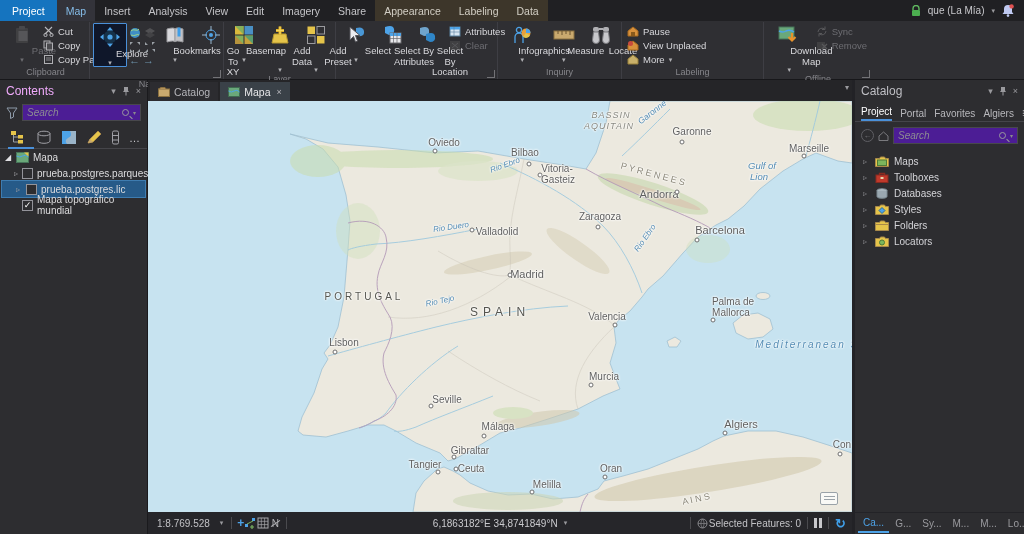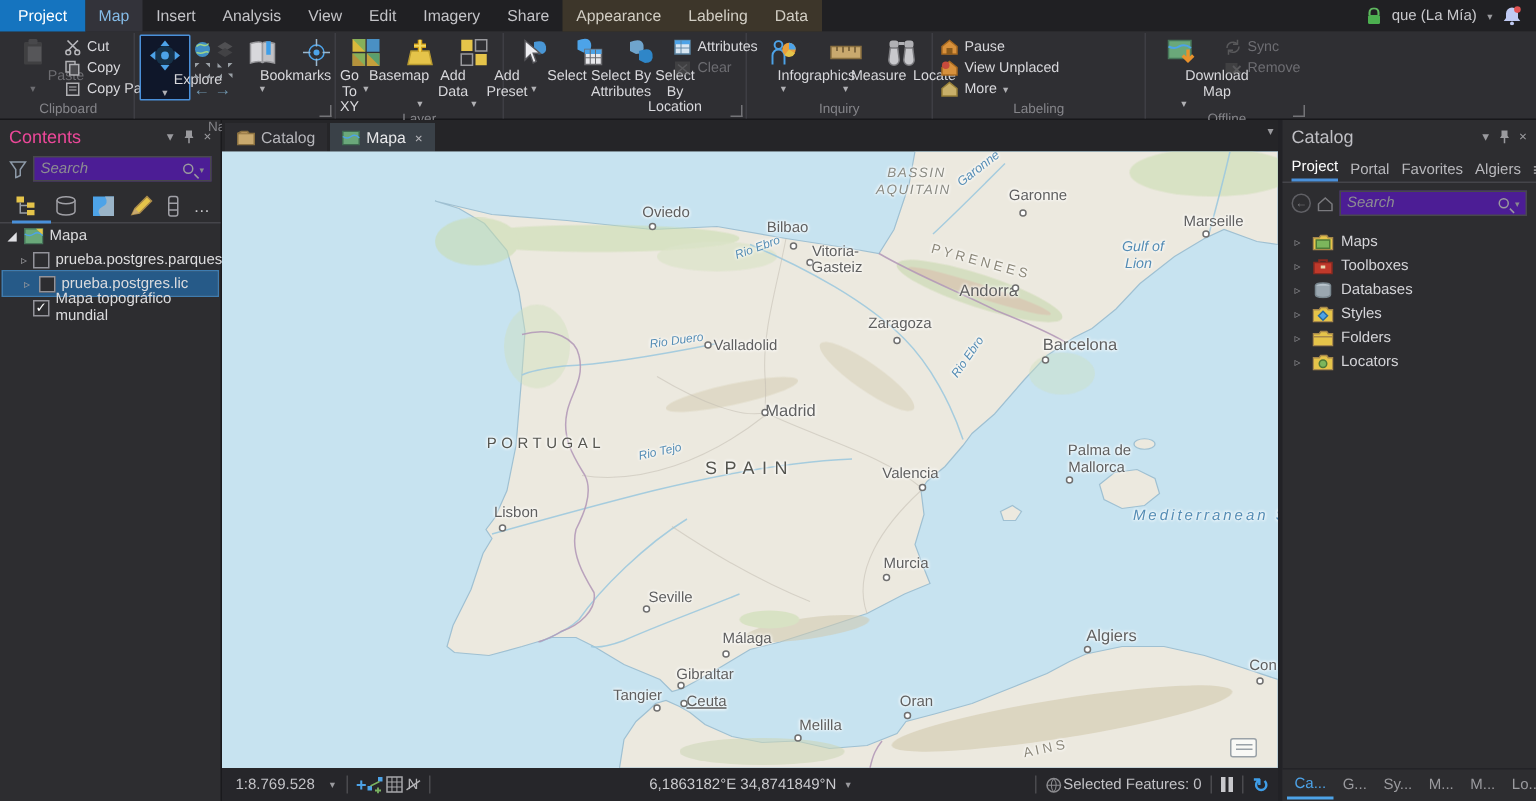--- a/index.html
+++ b/index.html
@@ -35,21 +35,21 @@
   .navarrow{font-size:11px;color:#6f95ad;line-height:11px;}
 
   
   .workspace{display:flex;height:454px;}
   .panelL{width:148px;background:#2d2d30;border-right:1px solid #1a1a1d;display:flex;flex-direction:column;}
   .mid{width:704px;display:flex;flex-direction:column;background:#252528;}
   .panelR{width:172px;border-left:3px solid #222226;background:#2d2d30;display:flex;flex-direction:column;}
 
   .phead{height:22px;display:flex;align-items:center;padding:0 6px;font-size:12px;}
   .phead .ptitle{color:#bfbfc4;}
-  .phead .ptitle.blue{color:#ec4899;}
+  .phead .ptitle.blue{color:#f0abfc;}
   .phead .picons{margin-left:auto;display:flex;gap:6px;align-items:center;color:#9a9a9e;font-size:9px;}
   .searchrow{display:flex;align-items:center;gap:4px;padding:2px 6px 4px 6px;}
   .searchbox{flex:1;height:17px;background:#4c1d95;border:1px solid #48484c;display:flex;align-items:center;padding:0 4px;gap:4px;}
   .searchbox .ph{font-style:italic;color:#8d8d92;font-size:10px;flex:1;}
   .mag{width:7px;height:7px;border:1px solid #9a9a9e;border-radius:50%;position:relative;flex:none;}
   .mag::after{content:"";position:absolute;width:4px;height:1px;background:#9a9a9e;transform:rotate(45deg);left:6px;top:7px;}
 
   .viewicons{display:flex;align-items:center;gap:9px;padding:5px 10px 3px 10px;border-bottom:1px solid #45454a;position:relative;}
   .viewicons .active-underline{position:absolute;left:8px;bottom:-1px;width:26px;height:2px;background:#4a90d9;}
   .dheading{font-size:11px;color:#e4e4e8;font-weight:bold;padding:8px 8px 6px 8px;}
@@ -705,21 +705,21 @@
             <span class="ml city" style="left: 456px; top: 275px; transform: translate(-50%, -50%);">Murcia</span>
             <span class="map-dot" style="left: 443px; top: 284px;"></span>
             <span class="ml city" style="left: 299px; top: 298px; transform: translate(-50%, -50%);">Seville</span>
             <span class="map-dot" style="left: 283px; top: 305px;"></span>
             <span class="ml city" style="left: 350px; top: 325px; transform: translate(-50%, -50%);">Málaga</span>
             <span class="map-dot" style="left: 336px; top: 335px;"></span>
             <span class="ml city" style="left: 322px; top: 349px; transform: translate(-50%, -50%);">Gibraltar</span>
             <span class="map-dot" style="left: 306px; top: 356px;"></span>
             <span class="ml city" style="left: 277px; top: 363px; transform: translate(-50%, -50%);">Tangier</span>
             <span class="map-dot" style="left: 290px; top: 371px;"></span>
-            <span class="ml city" style="left: 323px; top: 367px; transform: translate(-50%, -50%); text-decoration: underline;">Ceuta</span>
+            <span class="ml city" style="left: 323px; top: 367px; transform: translate(-50%, -50%);">Ceuta</span>
             <span class="map-dot" style="left: 308px; top: 368px;"></span>
             <span class="ml city" style="left: 399px; top: 383px; transform: translate(-50%, -50%);">Melilla</span>
             <span class="map-dot" style="left: 384px; top: 391px;"></span>
             <span class="ml city" style="left: 463px; top: 367px; transform: translate(-50%, -50%);">Oran</span>
             <span class="map-dot" style="left: 457px; top: 376px;"></span>
             <span class="ml city" style="left: 593px; top: 323px; transform: translate(-50%, -50%); font-size: 11px;">Algiers</span>
             <span class="map-dot" style="left: 577px; top: 332px;"></span>
             <span class="ml city" style="left: 694px; top: 343px; transform: translate(-50%, -50%);">Con</span>
             <span class="map-dot" style="left: 692px; top: 353px;"></span>
             <span class="ml range" style="left: 548px; top: 398px; transform: translate(-50%, -50%) rotate(-12deg); font-size: 9px;">A I N S</span>

